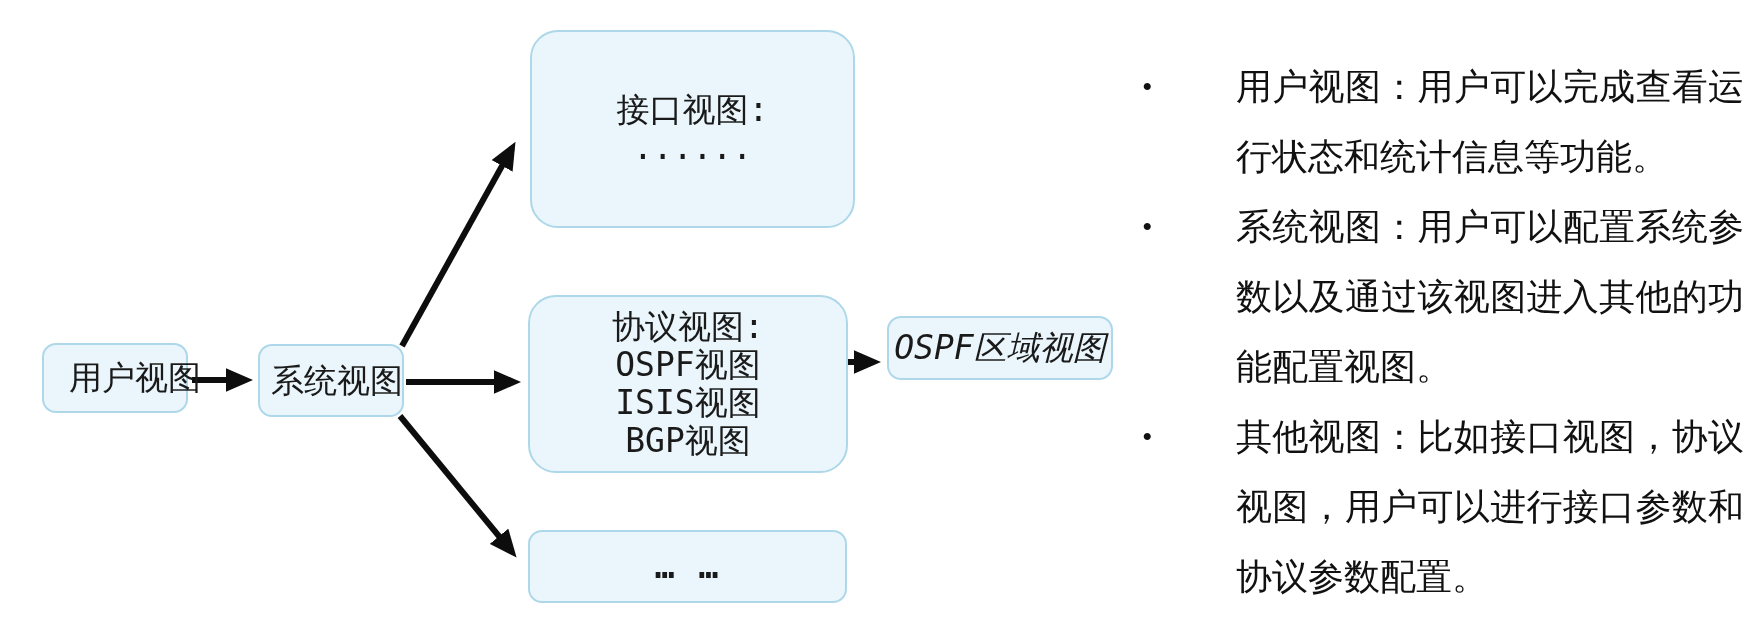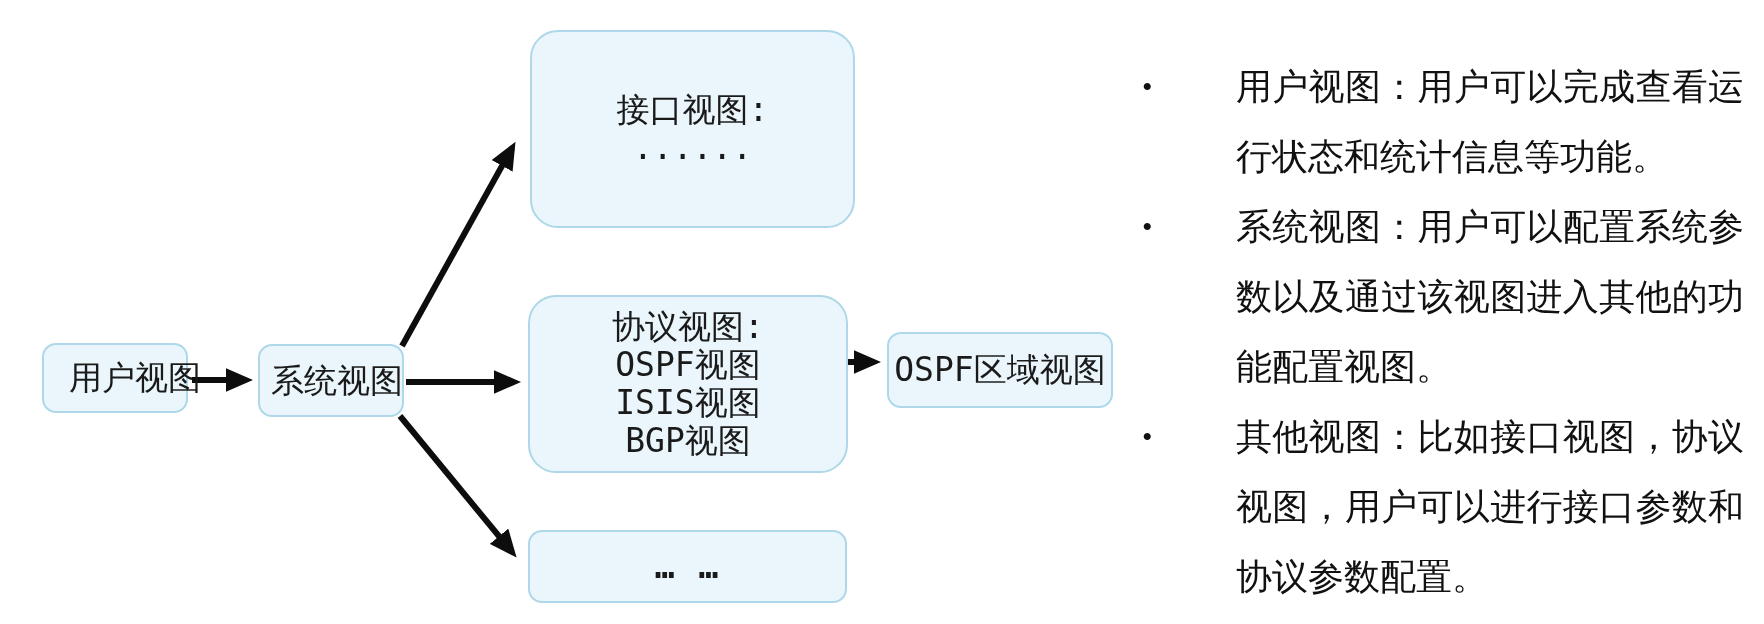--- a/index.html
+++ b/index.html
@@ -38,21 +38,21 @@
     font-size: 33px;
     white-space: nowrap;
   }
   .box-small { border-radius: 14px; }
   .box-large { border-radius: 28px; }
   .box-user      { left: 42px;  top: 343px; width: 146px; height: 70px; padding-left: 40px;  }
   .box-system    { left: 258px; top: 344px; width: 146px; height: 73px; padding-left: 12px;  }
   .box-interface { left: 530px; top: 30px;  width: 325px; height: 198px; }
   .box-protocol  { left: 528px; top: 295px; width: 320px; height: 178px; }
   .box-other     { left: 528px; top: 530px; width: 319px; height: 73px;  font-weight: 700; letter-spacing: 2px; }
-  .box-ospf-area { left: 887px; top: 332px; width: 226px; height: 76px;  }
+  .box-ospf-area { left: 887px; top: 316px; width: 226px; height: 64px; font-style: italic;  }
   .box-line { height: 38px; }
   .notes {
     position: absolute;
     left: 1136px;
     top: 52px;
     width: 608px;
     font-family: "Liberation Serif", "DejaVu Serif", serif;
     font-size: 36px;
     line-height: 70px;
     color: #111111;

